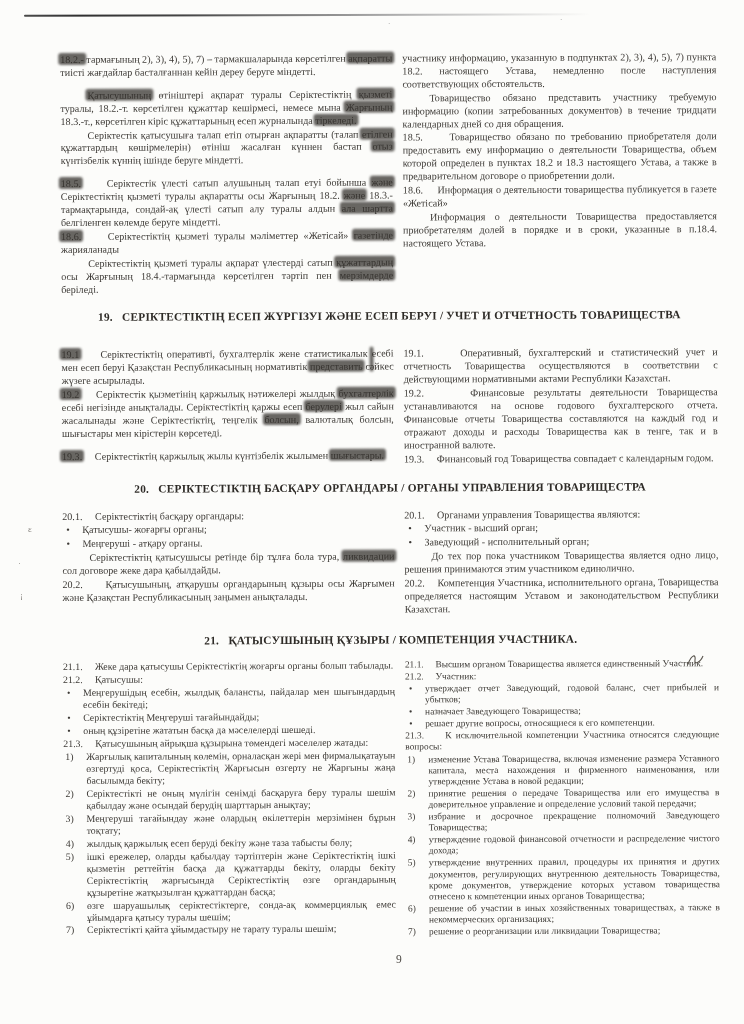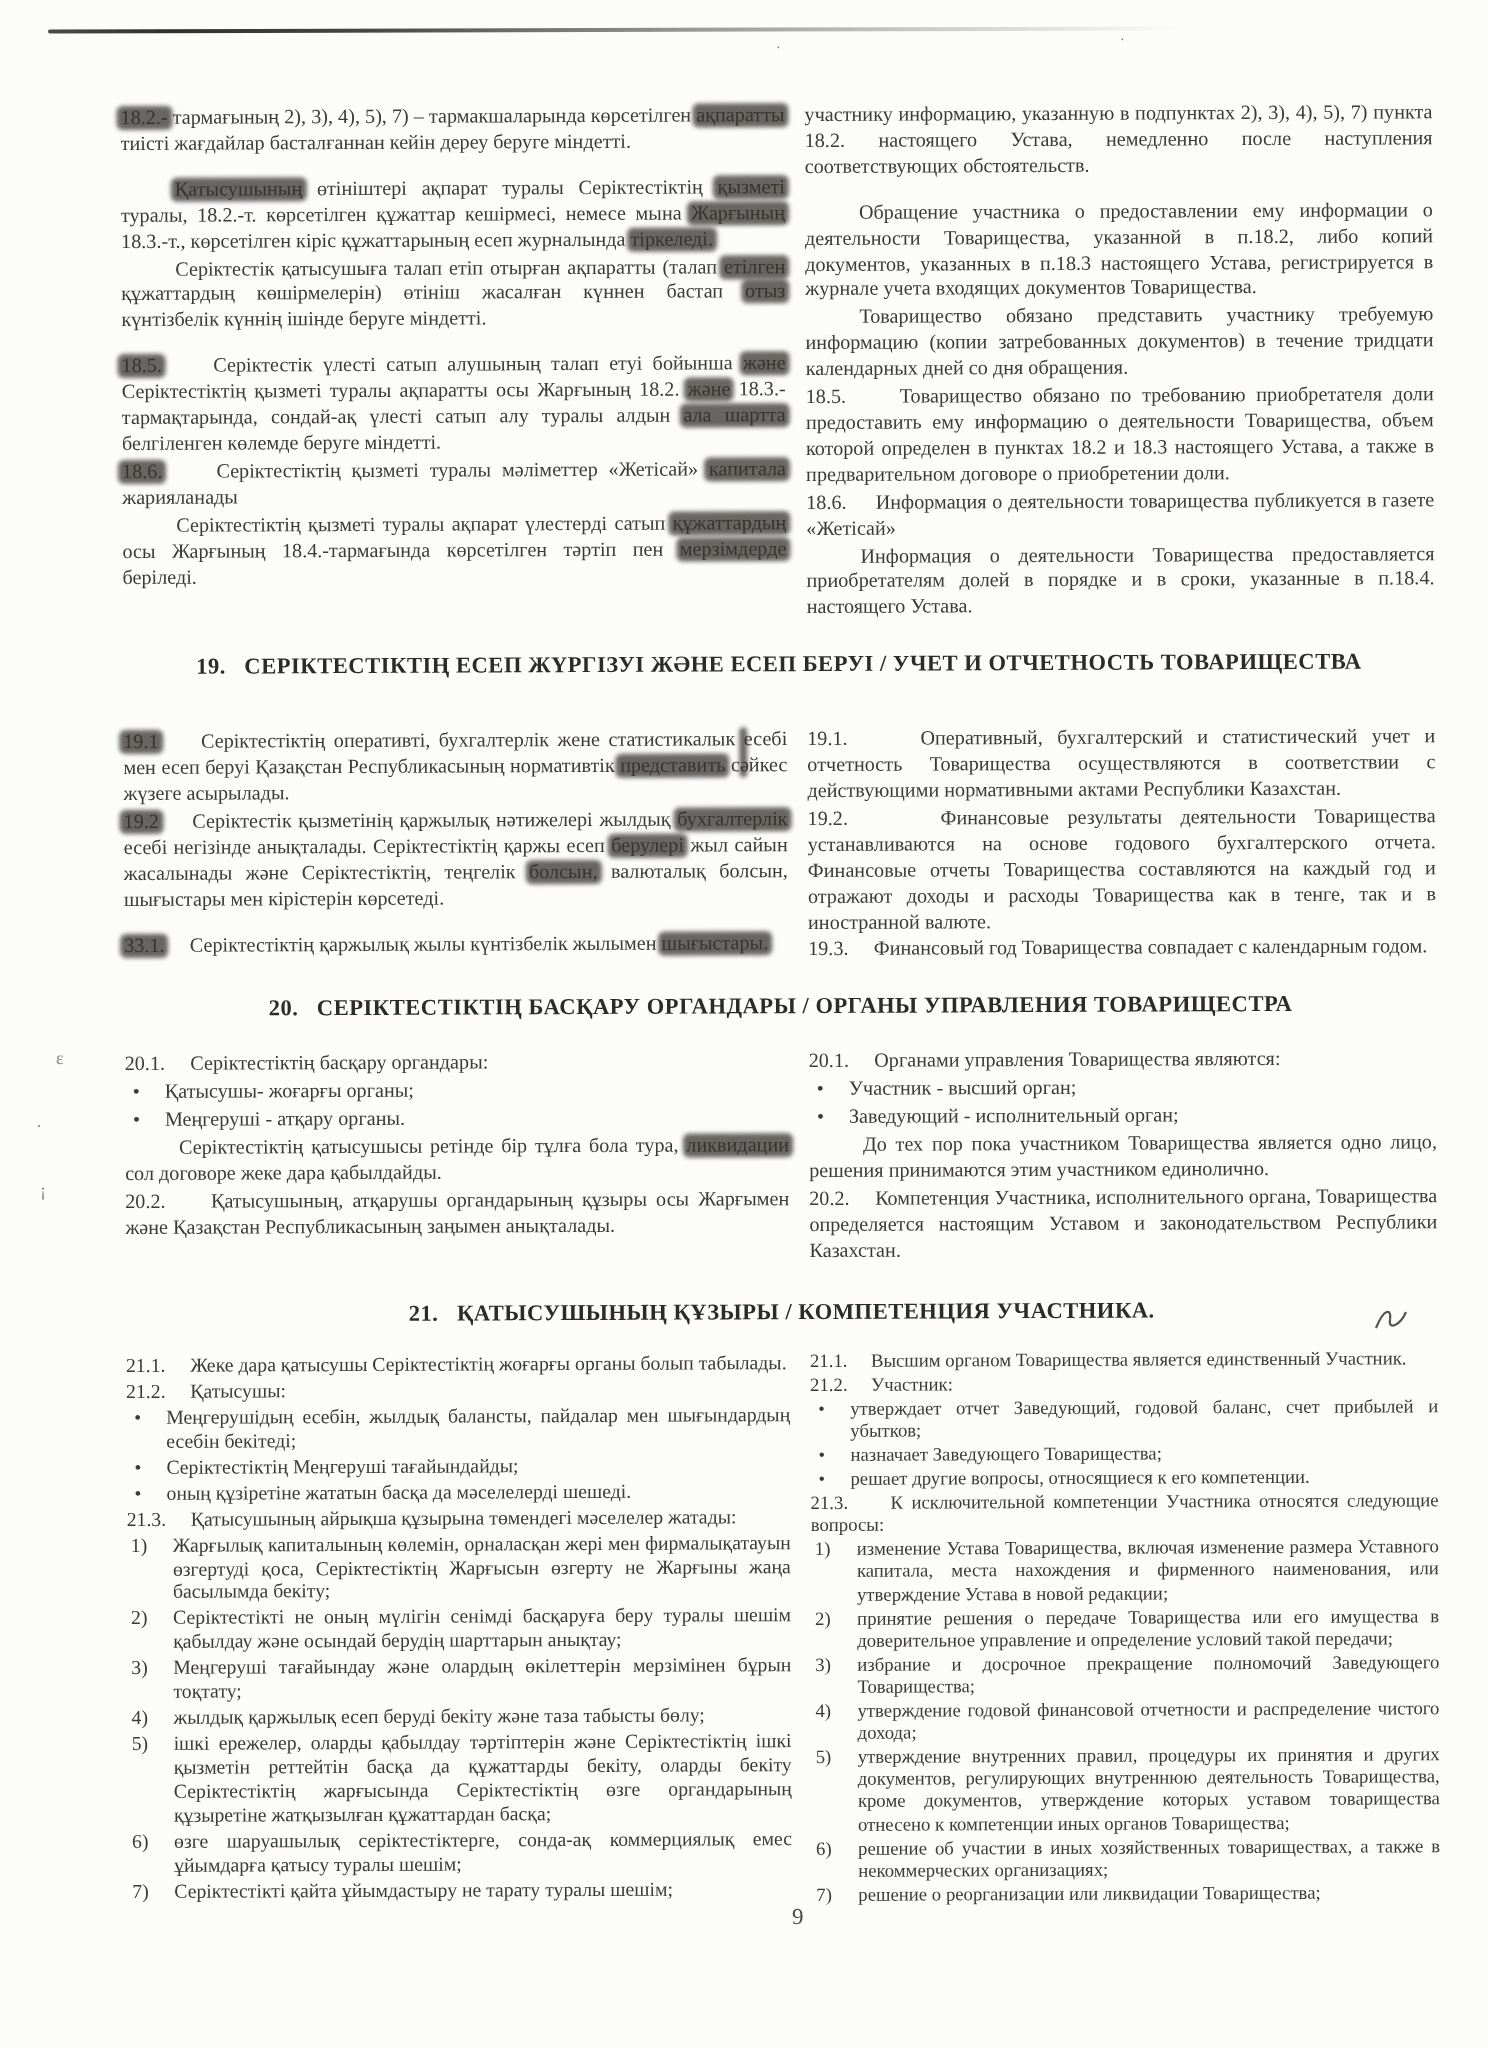--- a/index.html
+++ b/index.html
@@ -61,39 +61,38 @@
   <div class="marginmark" style="left:20px;top:590px;">¡</div>
 
   <div class="content">
 
     <div class="row rowA">
       <div class="colL">
           <p class="p"><span class="sm">18.2.-</span><span> тармағының 2), 3), 4), 5), 7) – тармакшаларында көрсетілген </span><span class="sm">ақпаратты</span><span> тиісті жағдайлар басталғаннан кейін дереу беруге міндетті.</span></p>
           <p class="p ind g"><span class="sm">Қатысушының</span><span> өтініштері ақпарат туралы Серіктестіктің </span><span class="sm">қызметі</span><span> туралы, 18.2.-т. көрсетілген құжаттар кешірмесі, немесе мына </span><span class="sm">Жарғының</span><span> 18.3.-т., көрсетілген кіріс құжаттарының есеп журналында </span><span class="sm">тіркеледі.</span></p>
           <p class="p ind"><span>Серіктестік қатысушыға талап етіп отырған ақпаратты (талап </span><span class="sm">етілген</span><span> құжаттардың көшірмелерін) өтініш жасалған күннен бастап </span><span class="sm">отыз</span><span> күнтізбелік күннің ішінде беруге міндетті.</span></p>
           <p class="p g"><span class="sm">18.5.</span><span>&nbsp;&nbsp;&nbsp;&nbsp;&nbsp;Серіктестік үлесті сатып алушының талап етуі бойынша </span><span class="sm">және</span><span> Серіктестіктің қызметі туралы ақпаратты осы Жарғының 18.2. </span><span class="sm">және</span><span> 18.3.-тармақтарында, сондай-ақ үлесті сатып алу туралы алдын </span><span class="sm">ала шартта</span><span> белгіленген көлемде беруге міндетті.</span></p>
-          <p class="p"><span class="sm">18.6.</span><span>&nbsp;&nbsp;&nbsp;&nbsp;&nbsp;Серіктестіктің қызметі туралы мәліметтер «Жетісай» </span><span class="sm">капитала</span><span> жарияланады</span></p>
+          <p class="p"><span class="sm">18.6.</span><span>&nbsp;&nbsp;&nbsp;&nbsp;&nbsp;Серіктестіктің қызметі туралы мәліметтер «Жетісай» </span><span class="sm">газетінде</span><span> жарияланады</span></p>
           <p class="p ind"><span>Серіктестіктің қызметі туралы ақпарат үлестерді сатып </span><span class="sm">құжаттардың</span><span> осы Жарғының 18.4.-тармағында көрсетілген тәртіп пен </span><span class="sm">мерзімдерде</span><span> беріледі.</span></p>
         </div>
       <div class="colR">
           <p class="p">участнику информацию, указанную в подпунктах 2), 3), 4), 5), 7) пункта 18.2. настоящего Устава, немедленно после наступления соответствующих обстоятельств.</p>
-          <p class="p ind g">Обращение участника о предоставлении ему информации о деятельности Товарищества, указанной в п.18.2, либо копий документов, указанных в п.18.3 настоящего Устава, регистрируется в журнале учета входящих документов Товарищества.</p>
           <p class="p ind">Товарищество обязано представить участнику требуемую информацию (копии затребованных документов) в течение тридцати календарных дней со дня обращения.</p>
           <p class="p">18.5.&nbsp;&nbsp;&nbsp;&nbsp;&nbsp;Товарищество обязано по требованию приобретателя доли предоставить ему информацию о деятельности Товарищества, объем которой определен в пунктах 18.2 и 18.3 настоящего Устава, а также в предварительном договоре о приобретении доли.</p>
           <p class="p">18.6.&nbsp;&nbsp;&nbsp;&nbsp;&nbsp;Информация о деятельности товарищества публикуется в газете «Жетісай»</p>
           <p class="p ind">Информация о деятельности Товарищества предоставляется приобретателям долей в порядке и в сроки, указанные в п.18.4. настоящего Устава.</p>
         </div>
     </div>
 
     <div class="heading h19">19.&nbsp;&nbsp; СЕРІКТЕСТІКТІҢ ЕСЕП ЖҮРГІЗУІ ЖӘНЕ ЕСЕП БЕРУІ / УЧЕТ И ОТЧЕТНОСТЬ ТОВАРИЩЕСТВА</div>
     <div class="row">
       <div class="colL">
           <p class="p"><span class="sm">19.1</span><span>&nbsp;&nbsp;&nbsp;&nbsp;&nbsp;Серіктестіктің оперативті, бухгалтерлік жене статистикалык </span><span class="sm">есебі мен</span><span> есеп беруі Қазақстан Республикасының нормативтік </span><span class="sm">представить</span><span> сәйкес жүзеге асырылады.</span></p>
           <p class="p"><span class="sm">19.2</span><span>&nbsp;&nbsp;&nbsp;&nbsp;&nbsp;Серіктестік қызметінің қаржылық нәтижелері жылдық </span><span class="sm">бухгалтерлік</span><span> есебі негізінде анықталады. Серіктестіктің қаржы есеп </span><span class="sm">берулері</span><span> жыл сайын жасалынады және Серіктестіктің, теңгелік </span><span class="sm">болсын,</span><span> валюталық болсын, шығыстары мен кірістерін көрсетеді.</span></p>
-          <p class="p g"><span class="sm">33.1.</span><span>&nbsp;&nbsp;&nbsp;&nbsp;&nbsp;Серіктестіктің қаржылық жылы күнтізбелік жылымен </span><span class="sm">шығыстары.</span></p>
+          <p class="p g"><span class="sm">19.3.</span><span>&nbsp;&nbsp;&nbsp;&nbsp;&nbsp;Серіктестіктің қаржылық жылы күнтізбелік жылымен </span><span class="sm">шығыстары.</span></p>
         </div>
       <div class="colR">
           <p class="p">19.1.&nbsp;&nbsp;&nbsp;&nbsp;&nbsp;Оперативный, бухгалтерский и статистический учет и отчетность Товарищества осуществляются в соответствии с действующими нормативными актами Республики Казахстан.</p>
           <p class="p">19.2.&nbsp;&nbsp;&nbsp;&nbsp;&nbsp;Финансовые результаты деятельности Товарищества устанавливаются на основе годового бухгалтерского отчета. Финансовые отчеты Товарищества составляются на каждый год и отражают доходы и расходы Товарищества как в тенге, так и в иностранной валюте.</p>
           <p class="p">19.3.&nbsp;&nbsp;&nbsp;&nbsp;&nbsp;Финансовый год Товарищества совпадает с календарным годом.</p>
         </div>
     </div>
 
     <div class="heading h20">20.&nbsp;&nbsp; СЕРІКТЕСТІКТІҢ БАСҚАРУ ОРГАНДАРЫ / ОРГАНЫ УПРАВЛЕНИЯ ТОВАРИЩЕСТРА</div>
     <div class="row">

